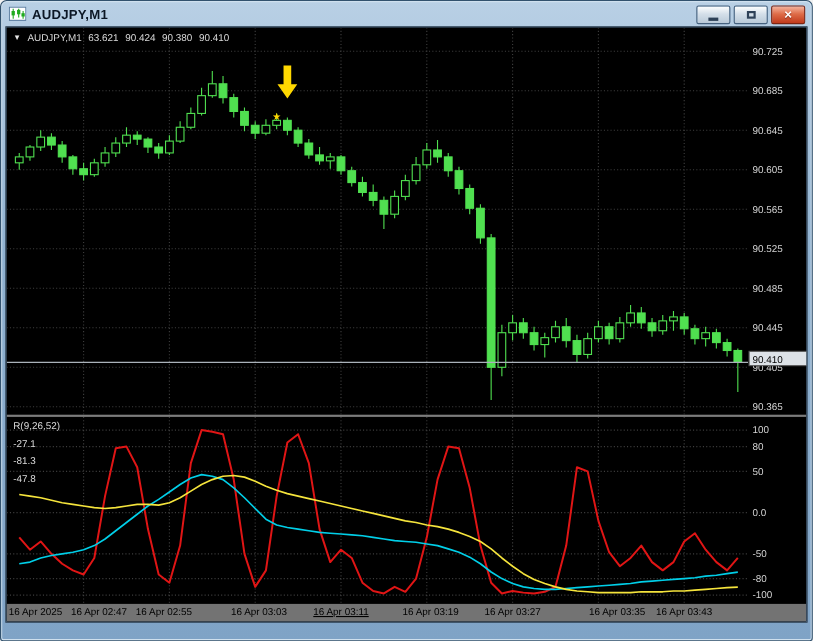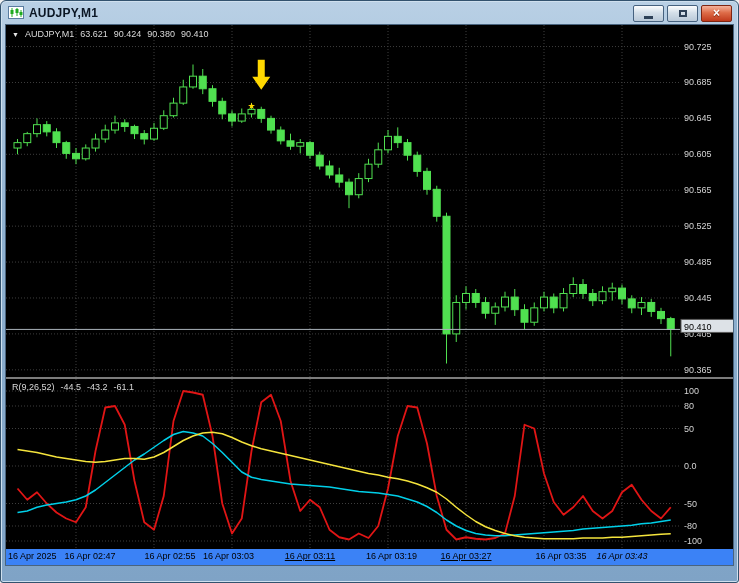--- a/index.html
+++ b/index.html
@@ -14,29 +14,29 @@
            background:linear-gradient(#fdfefe,#d4dfe9 45%,#b9c9d8);display:flex;align-items:center;justify-content:center;cursor:default;}
   .win-btn.close{background:linear-gradient(#f4b29c,#de6c48 45%,#c13a1c);border-color:#7e2512;}
   .win-btn.close span{color:#fff;font-size:12px;font-weight:bold;line-height:11px;text-shadow:0 1px 1px #7e2512;}
   .glyph-min{width:9px;height:3px;background:#2e4157;margin-top:7px;}
   .glyph-max{width:8px;height:7px;border:2px solid #2e4157;box-sizing:border-box;}
   .client{position:absolute;left:4px;right:4px;top:23px;bottom:16px;background:#000;
           border:1px solid #49647f;display:flex;flex-direction:column;overflow:hidden;}
   .pane-main{height:352px;position:relative;flex:0 0 auto;}
   .pane-divider{height:2px;background:#7c7c7c;flex:0 0 auto;}
   .pane-ind{height:170px;position:relative;flex:0 0 auto;}
-  .time-axis{flex:1;background:#3b82f6;position:relative;overflow:hidden;}
+  .time-axis{flex:1;background:#737373;position:relative;overflow:hidden;}
   .pane-main svg,.pane-ind svg{position:absolute;left:0;top:0;}
   #main-svg text,#ind-svg text{font-family:"Liberation Sans",sans-serif;font-size:9px;}
   .axlab{fill:#d4d4d4;}
   .bidlab{fill:#000;}
   .star{font-size:13px;}
   .symbol-line{position:absolute;left:6px;top:4px;display:flex;gap:6px;font-size:9px;color:#d9d9d9;}
   .symbol-line .tri{font-size:7px;line-height:11px;color:#e6e6e6;}
-  .ind-line{position:absolute;left:6px;top:3px;display:flex;gap:6px;font-size:9px;color:#d9d9d9;}
+  .ind-line{position:absolute;left:6px;top:3px;display:flex;gap:6px;font-size:9px;color:#d9d9d9;flex-direction:column;}
   .t-label{position:absolute;top:2px;font-size:9px;color:#000;white-space:nowrap;}
 </style>
 </head>
 <body>
 
 <div class="window">
   <div class="titlebar">
     <svg class="title-icon" width="16" height="13">
       <rect x="0.5" y="0.5" width="15" height="12" fill="#ffffff" stroke="#5a7da0"></rect>
       <line x1="4" y1="2" x2="4" y2="11" stroke="#1faa1f"></line>
@@ -412,30 +412,30 @@
             <text x="678" y="127.5" class="axlab">-50</text>
             <text x="678" y="150" class="axlab">-80</text>
             <text x="678" y="165" class="axlab">-100</text>
           </g>
           <polyline points="11.5,109.5 21.25,120.75 31,113.25 40.75,124.5 50.5,133.5 60.25,139.5 70,143.25 79.75,128.25 89.5,72 99.25,28.5 109,27 118.75,45.75 128.5,102 138.25,143.25 148,150.75 157.75,117 167.5,42 177.25,12 187,13.5 196.75,15.75 206.5,57 216.25,124.5 226,154.5 235.75,139.5 245.5,72 255.25,23.25 265,15.75 274.75,42 284.5,102 294.25,132 304,120.75 313.75,128.25 323.5,150.75 333.25,158.25 343,160.5 352.75,154.5 362.5,159 372.25,147 382,109.5 391.75,57 401.5,27 411.25,28.5 421,64.5 430.75,117 440.5,150.75 450.25,160.5 460,158.25 469.75,159.75 479.5,160.5 489.25,159 499,154.5 508.75,117 518.5,45.75 528.25,49.5 538,94.5 547.75,123 557.5,135.75 567.25,128.25 577,117 586.75,132 596.5,139.5 606.25,132 616,113.25 625.75,105.75 635.5,120.75 645.25,132 655,139.5 664.75,128.25" fill="none" stroke="#e01515" stroke-width="1.8" stroke-linejoin="round"></polyline>
           <polyline points="11.5,133.5 21.25,132 31,128.25 40.75,126 50.5,124.5 60.25,123 70,120.75 79.75,117 89.5,111 99.25,103.5 109,96 118.75,88.5 128.5,81 138.25,75 148,68.25 157.75,61.5 167.5,55.5 177.25,52.5 187,54 196.75,57 206.5,64.5 216.25,73.5 226,83.25 235.75,93 245.5,98.25 255.25,100.5 265,102 274.75,103.5 284.5,105 294.25,105.75 304,106.5 313.75,107.25 323.5,108 333.25,109.5 343,111 352.75,112.5 362.5,113.25 372.25,114 382,115.5 391.75,117 401.5,120 411.25,123 421,127.5 430.75,133.5 440.5,141 450.25,147 460,151.5 469.75,154.5 479.5,156 489.25,156.75 499,156.75 508.75,156 518.5,155.25 528.25,154.5 538,153.75 547.75,153 557.5,152.25 567.25,151.5 577,150 586.75,149.25 596.5,148.5 606.25,147.75 616,147 625.75,146.25 635.5,144.75 645.25,144 655,142.5 664.75,141.075" fill="none" stroke="#00cfe8" stroke-width="1.5" stroke-linejoin="round"></polyline>
           <polyline points="11.5,70.5 21.25,72 31,73.5 40.75,75.75 50.5,78 60.25,79.5 70,81 79.75,82.5 89.5,83.25 99.25,82.5 109,81 118.75,79.5 128.5,79.5 138.25,80.25 148,78 157.75,73.5 167.5,67.5 177.25,61.5 187,57 196.75,54 206.5,53.25 216.25,54.75 226,58.5 235.75,63 245.5,66.75 255.25,69.75 265,72 274.75,74.25 284.5,76.5 294.25,78.75 304,81 313.75,83.25 323.5,85.5 333.25,87.75 343,90 352.75,92.25 362.5,94.5 372.25,96 382,98.25 391.75,99.75 401.5,102 411.25,105 421,108.75 430.75,113.25 440.5,120 450.25,128.25 460,135.75 469.75,142.5 479.5,147.75 489.25,151.5 499,154.5 508.75,156.75 518.5,158.25 528.25,159 538,159.75 547.75,159.75 557.5,159.75 567.25,159.75 577,159 586.75,159 596.5,159 606.25,158.25 616,158.25 625.75,157.5 635.5,156.75 645.25,156 655,155.25 664.75,154.8" fill="none" stroke="#f5e43c" stroke-width="1.5" stroke-linejoin="round"></polyline>
         </svg>
       <div class="ind-line">
         <span>R(9,26,52)</span>
-        <span>-44.5</span>
-        <span>-43.2</span>
-        <span>-61.1</span>
+        <span>-27.1</span>
+        <span>-81.3</span>
+        <span>-47.8</span>
       </div>
     </div>
     <div class="time-axis" id="time-axis">
         <span class="t-label" style="left: 2px;">16 Apr 2025</span>
         <span class="t-label" style="left: 55px; width: 58px; text-align: center;">16 Apr 02:47</span>
-        <span class="t-label" style="left: 135px; width: 58px; text-align: center;">16 Apr 02:55</span>
-        <span class="t-label" style="left: 197px; width: 58px; text-align: left;">16 Apr 03:03</span>
+        <span class="t-label" style="left: 114px; width: 58px; text-align: center;">16 Apr 02:55</span>
+        <span class="t-label" style="left: 197px; width: 58px; text-align: right;">16 Apr 03:03</span>
         <span class="t-label" style="left: 275px; width: 58px; text-align: center; text-decoration: underline;">16 Apr 03:11</span>
         <span class="t-label" style="left: 353px; width: 58px; text-align: right;">16 Apr 03:19</span>
-        <span class="t-label" style="left: 431px; width: 58px; text-align: center; text-decoration: underline;">16 Apr 03:27</span>
+        <span class="t-label" style="left: 431px; width: 58px; text-align: center;">16 Apr 03:27</span>
         <span class="t-label" style="left: 526px; width: 58px; text-align: center;">16 Apr 03:35</span>
-        <span class="t-label" style="left: 587px; width: 58px; text-align: center; font-style: italic;">16 Apr 03:43</span>
+        <span class="t-label" style="left: 587px; width: 58px; text-align: center;">16 Apr 03:43</span>
       </div>
   </div>
 </div>
 
 </body></html>

